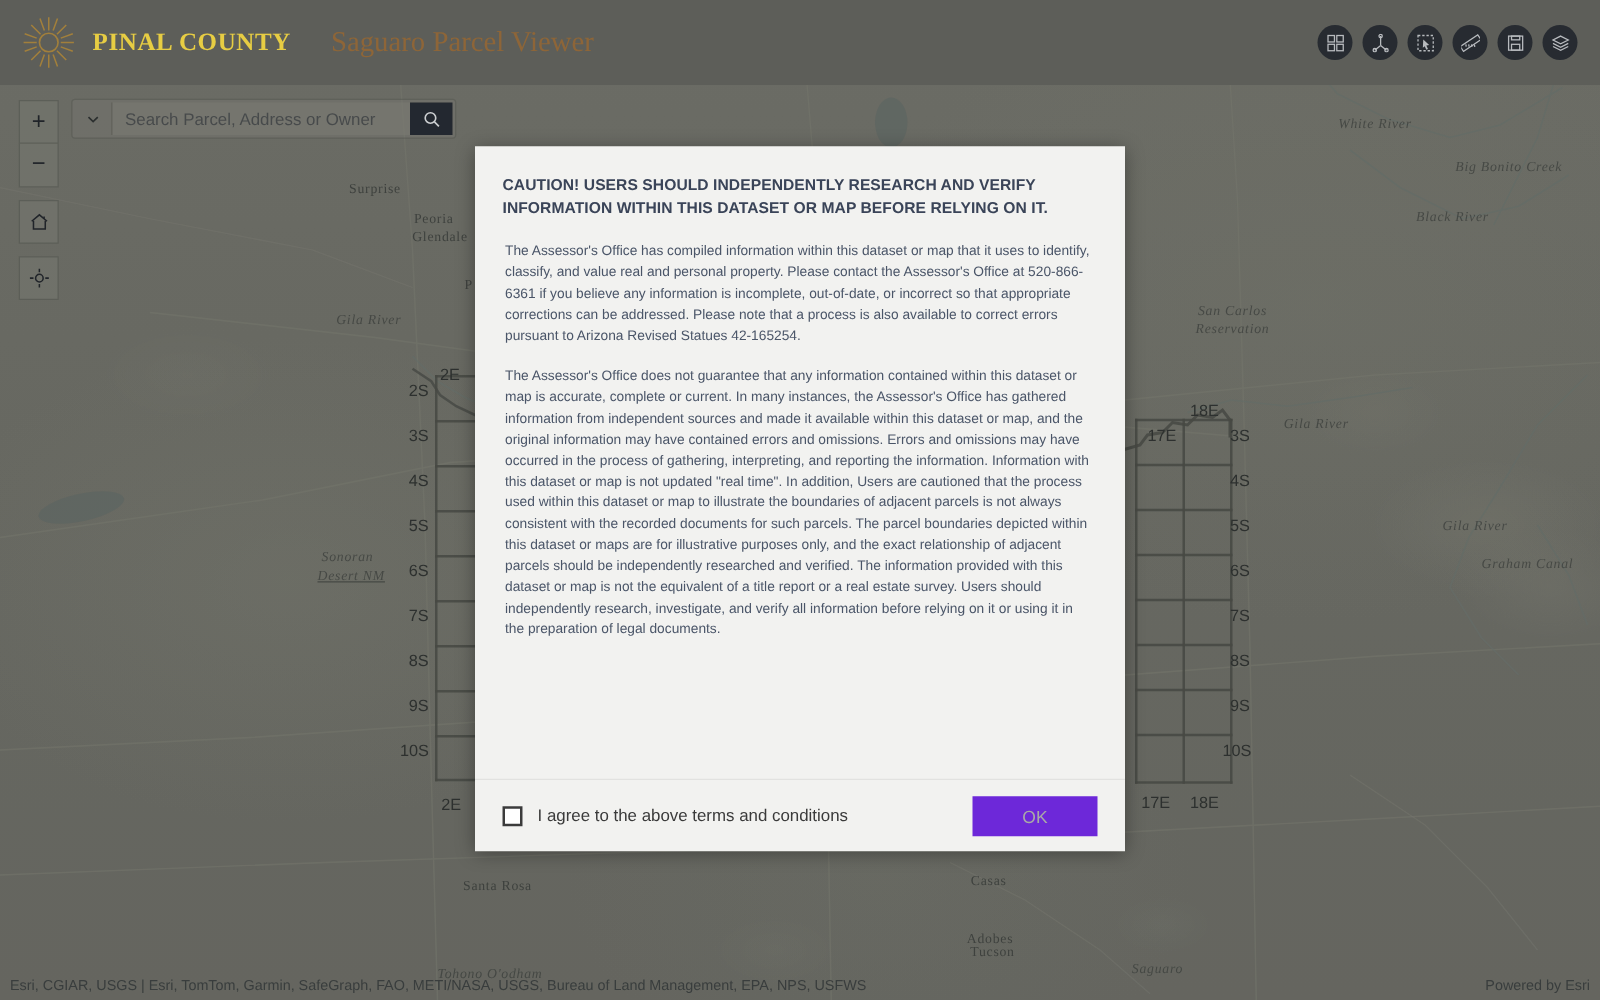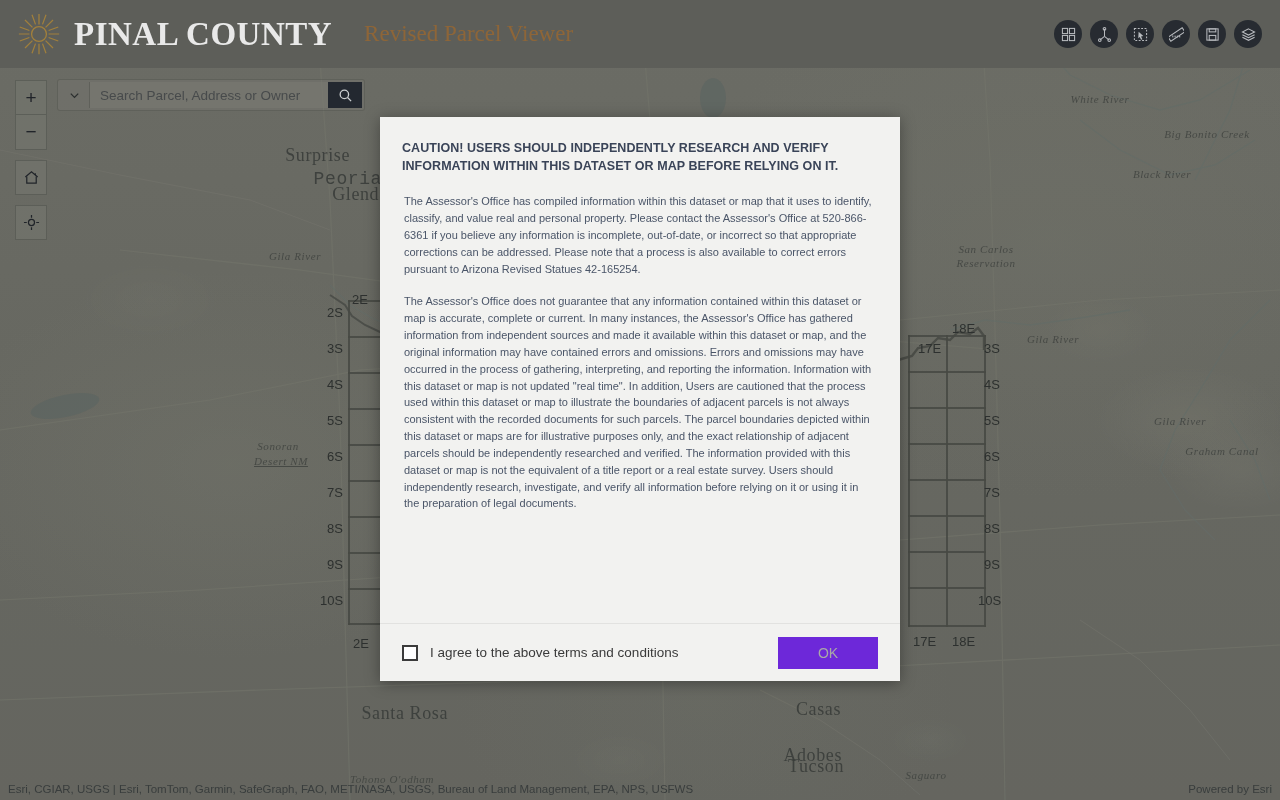--- a/index.html
+++ b/index.html
@@ -52,21 +52,21 @@
     position: absolute;
     color: #3b3f3c;
     font-family: "Liberation Serif", serif;
     font-size: 12px;
     letter-spacing: .6px;
     white-space: nowrap;
     opacity: .88;
     text-align: center;
   }
   .maplabel.italic { font-style: italic; font-size: 11px; opacity: .72; }
-  .maplabel.big { font-size: 18px; text-align: right; }
+  .maplabel.big { font-size: 11px; }
 
   
   .grid-lines { position: absolute; }
   .grid-lines .gl {
     position: absolute;
     background: #4a4c47;
     opacity: .85;
   }
   .grid-label {
     position: absolute;
@@ -85,23 +85,23 @@
     display: flex;
     align-items: center;
     padding: 0 18px;
     z-index: 30;
   }
   #header .brandwrap { display: flex; align-items: center; gap: 14px; }
   .sun-logo { width: 42px; height: 42px; flex: none; }
   .county-name {
     font-family: "Liberation Serif", serif;
     font-weight: bold;
-    font-size: 33px;
+    font-size: 20px;
     letter-spacing: .5px;
-    color: #ffffff;
+    color: #fde047;
   }
   .app-sub {
     font-family: "Liberation Serif", serif;
     font-size: 23px;
     color: #9a6d3a;
     margin-left: 18px;
   }
   #header .spacer { flex: 1 1 auto; }
   .tool-icons { display: flex; align-items: center; gap: 8px; }
   .tool-btn {
@@ -283,21 +283,21 @@
       </g>
       <g stroke="#81837a" stroke-width="1" fill="none" opacity=".4">
         <path d="M0,150 L120,175 L250,200 L330,230"></path>
         <path d="M760,690 L820,720 L880,760 L920,795"></path>
         <path d="M1080,620 L1140,660 L1190,710 L1230,760"></path>
       </g>
     </svg>
 
     <div id="place-labels">
         <div class="maplabel big" style="left: 250px; top: 145px; width: 100px;">Surprise</div>
-        <div class="maplabel big" style="left: 282px; top: 169px; width: 100px; font-family: Liberation Mono, monospace;">Peoria</div>
+        <div class="maplabel big" style="left: 297px; top: 169px; width: 100px;">Peoria</div>
         <div class="maplabel big" style="left: 302px; top: 184px; width: 100px;">Glendale</div>
         <div class="maplabel big" style="left: 325px; top: 222px; width: 100px;">P</div>
         <div class="maplabel italic" style="left: 245px; top: 250px; width: 100px;">Gila River</div>
         <div class="maplabel italic" style="left: 228px; top: 440px; width: 100px;">Sonoran</div>
         <div class="maplabel italic" style="left: 231px; top: 455px; width: 100px; text-decoration: underline;">Desert NM</div>
         <div class="maplabel big" style="left: 348px; top: 703px; width: 100px;">Santa Rosa</div>
         <div class="maplabel italic" style="left: 342px; top: 773px; width: 100px;">Tohono O'odham</div>
         <div class="maplabel big" style="left: 741px; top: 699px; width: 100px;">Casas</div>
         <div class="maplabel big" style="left: 742px; top: 745px; width: 100px;">Adobes</div>
         <div class="maplabel big" style="left: 744px; top: 756px; width: 100px;">Tucson</div>
@@ -383,21 +383,21 @@
             <g stroke-width="1.4">
               <path d="M24,1 L24,13 M24,35 L24,47 M1,24 L13,24 M35,24 L47,24"></path>
               <path d="M8,8 L16.5,16.5 M31.5,31.5 L40,40 M40,8 L31.5,16.5 M16.5,31.5 L8,40"></path>
               <path d="M16,2 L20,13 M28,35 L32,46 M2,16 L13,20 M35,28 L46,32"></path>
               <path d="M32,2 L28,13 M20,35 L16,46 M46,16 L35,20 M13,28 L2,32"></path>
             </g>
           </g>
         </svg>
       </span>
       <span class="county-name">PINAL COUNTY</span>
-      <span class="app-sub">Revised Parcel Viewer</span>
+      <span class="app-sub">Saguaro Parcel Viewer</span>
     </div>
 
     <div class="spacer"></div>
 
     <div class="tool-icons">
       <div class="tool-btn">
         <svg width="15" height="15" viewBox="0 0 16 16" fill="none" stroke="#c9ccd0" stroke-width="1.1">
           <rect x="1.5" y="1.5" width="5.5" height="5.5"></rect>
             <rect x="9" y="1.5" width="5.5" height="5.5"></rect>
           <rect x="1.5" y="9" width="5.5" height="5.5"></rect>

